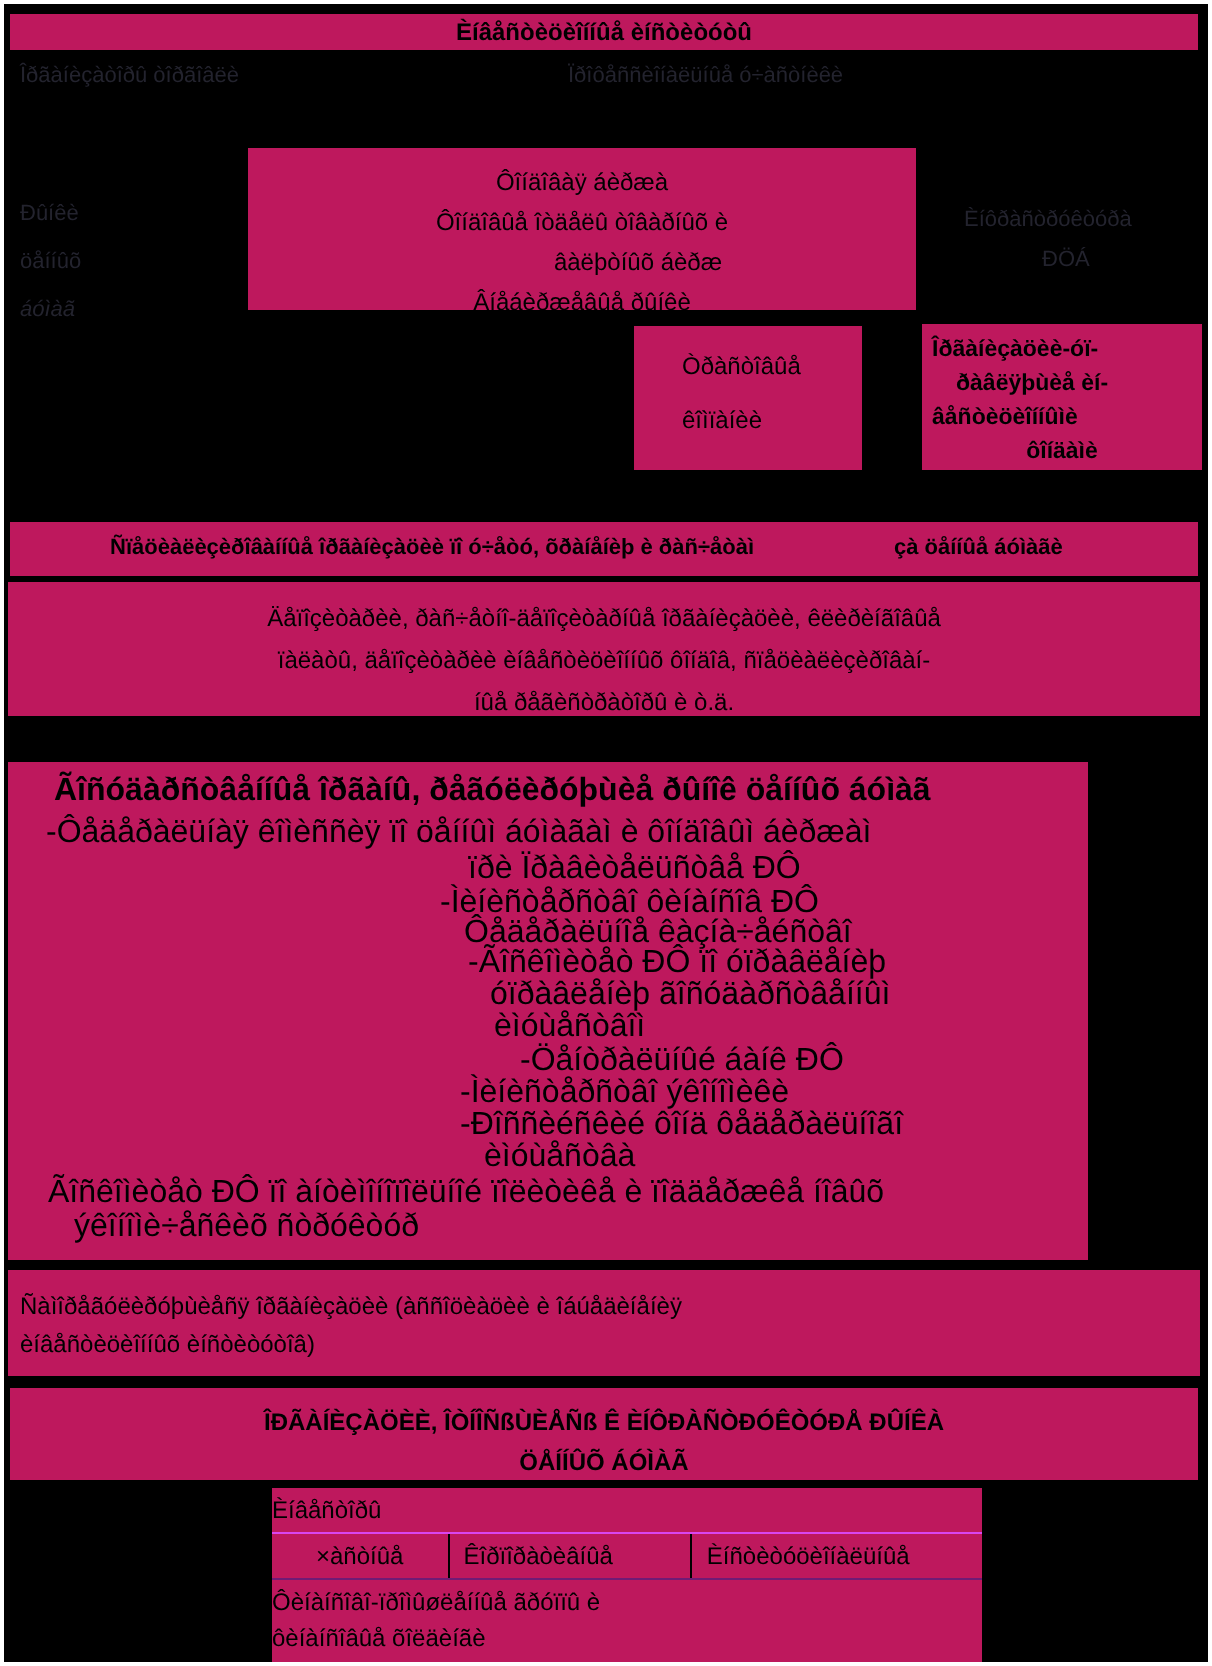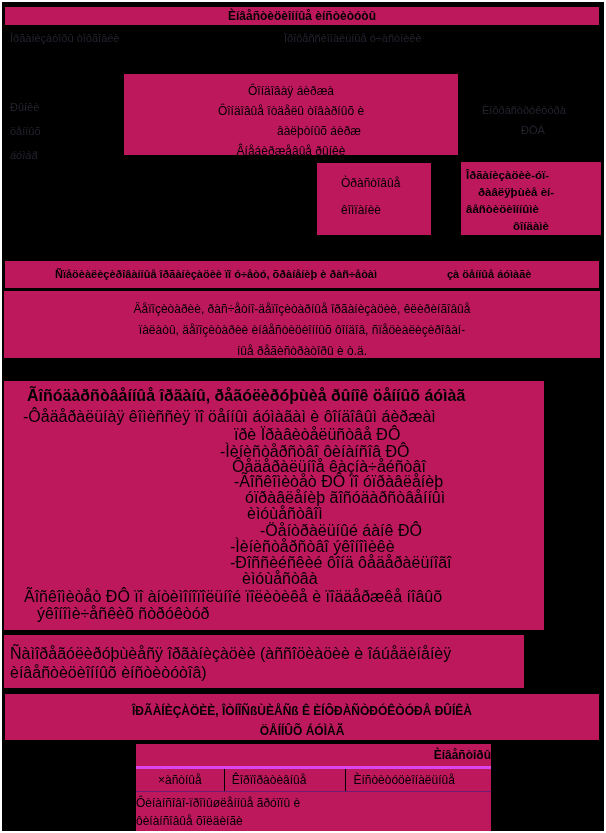--- a/index.html
+++ b/index.html
@@ -48,30 +48,30 @@
   .state-box .b{font-weight:bold;}
   .sl0{left:23px;top:8px;}   .sl1{left:3px;top:29px;margin-left:16px;}
   .sl2{left:230px;top:47px;} .sl3{left:216px;top:64px;}
   .sl4{left:228px;top:79px;} .sl5{left:230px;top:94px;}
   .sl6{left:241px;top:110px;}.sl7{left:243px;top:126px;}
   .sl8{left:226px;top:143px;margin-left:30px;}.sl9{left:226px;top:159px;}
   .sl10{left:226px;top:175px;}.sl11{left:238px;top:191px;}
   .sl12{left:20px;top:209px;}.sl13{left:33px;top:226px;}
 
   
-  .selfreg-box{left:4px;top:635px;width:520px;height:53px;font-size:16px;
+  .selfreg-box{left:4px;top:635px;width:596px;height:53px;font-size:12px;
     padding:9px 0 0 6px;line-height:19px;}
 
   
   .caps-box{left:4px;top:693px;width:596px;height:48px;font-weight:bold;font-size:12px;
     text-align:center;padding-top:7px;line-height:20px;}
 
   
   .inv-table{left:135px;top:743px;width:357px;font-size:12px;}
-  .inv-head{height:22px;line-height:22px;text-align:right;border-bottom:3px solid #d946ef;font-weight:bold;}
+  .inv-head{height:22px;line-height:22px;text-align:left;border-bottom:1px solid #d946ef;}
   .inv-row{display:flex;height:22px;line-height:22px;border-bottom:1px solid #701a75;}
   .inv-cell{box-sizing:border-box;}
   .c1{width:88px;text-align:center;}
   .c2{width:122px;border-left:1px solid #000;padding-left:7px;}
   .c3{width:146px;border-left:1px solid #000;padding-left:7px;}
   .inv-foot{height:40px;text-align:left;padding-top:2px;line-height:18px;}
 </style>
 </head>
 <body>
 

